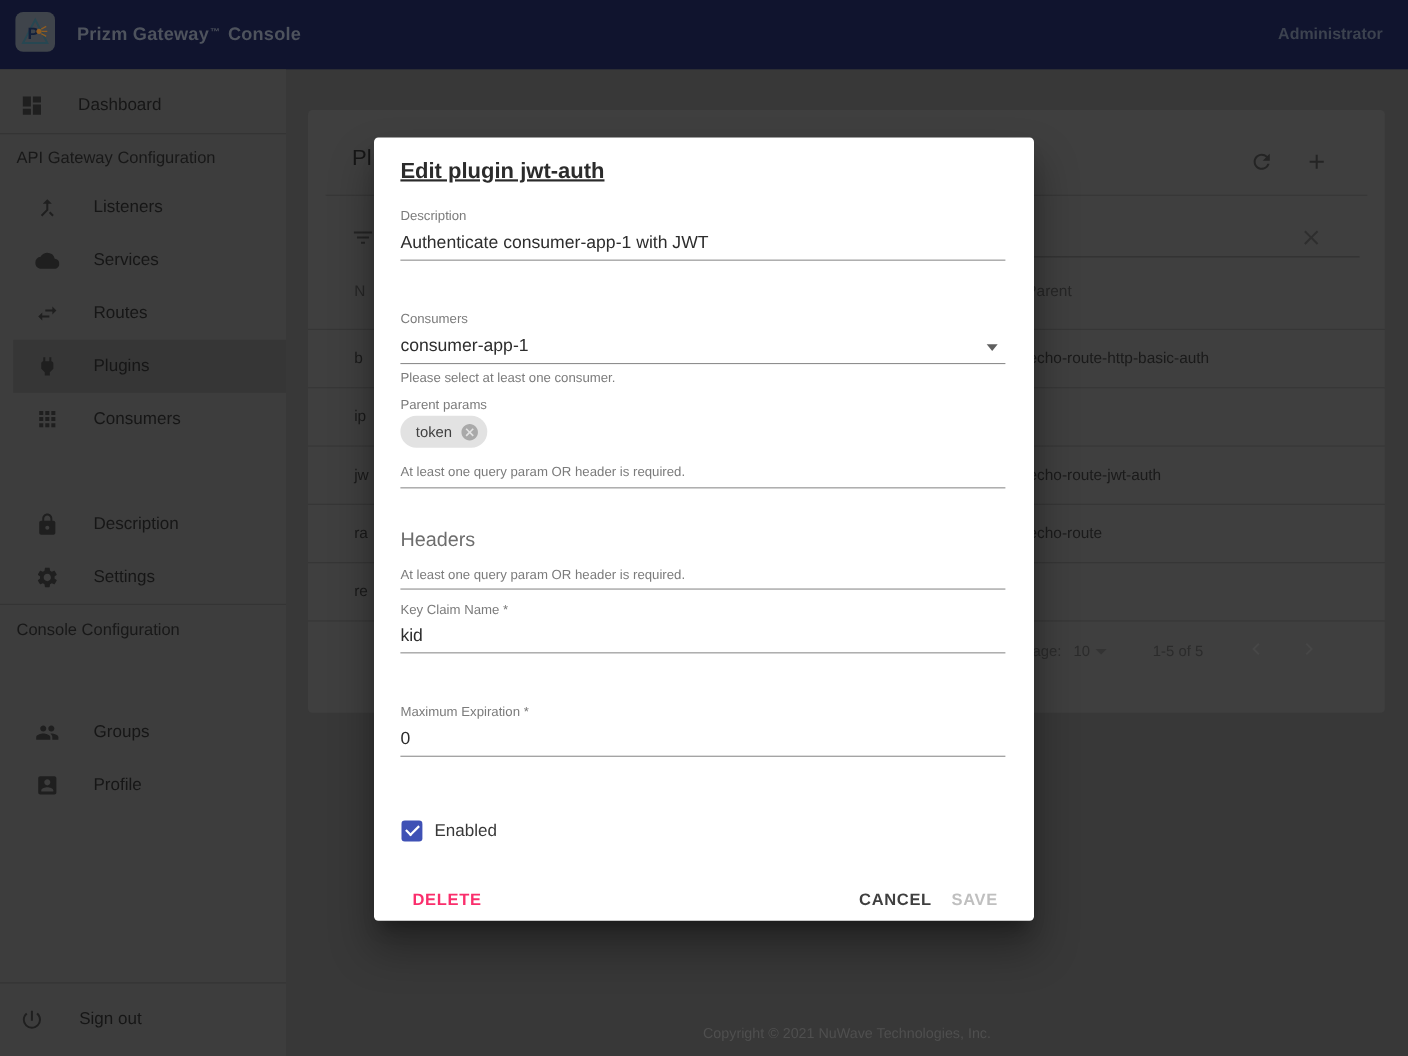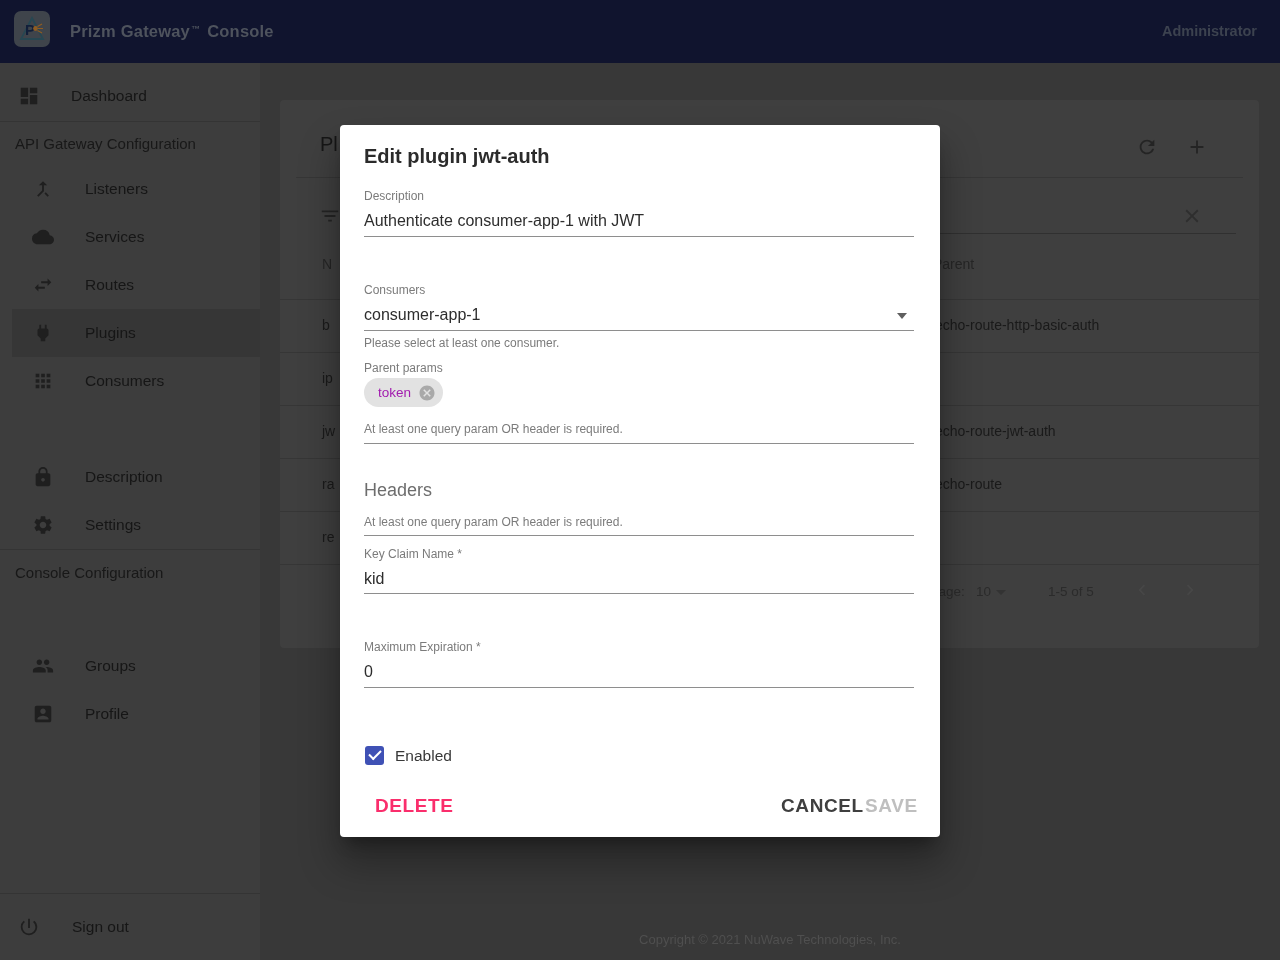--- a/index.html
+++ b/index.html
@@ -31,35 +31,35 @@
   .tb-head{position:absolute;font-size:14px;color:#262626;}
   .tb-cell{position:absolute;font-size:14px;color:#1a1a1a;}
   .pg-txt{position:absolute;font-size:13.5px;color:#2b2b2b;}
   .pg-caret{position:absolute;width:0;height:0;border-left:5px solid transparent;border-right:5px solid transparent;border-top:5px solid #333;}
   .pg-chev{position:absolute;width:22px;height:22px;color:#474747;cursor:pointer;}
   .pg-chev svg{width:100%;height:100%;fill:currentColor;}
   .footer{position:absolute;left:260px;top:932px;width:1020px;text-align:center;font-size:13px;color:#4f4f4f;}
   
   .modal{position:absolute;left:340px;top:125px;width:600px;height:712px;background:#fff;border-radius:4px;
     box-shadow:0 11px 15px -7px rgba(0,0,0,.35),0 24px 38px 3px rgba(0,0,0,.30);}
-  .m-title{position:absolute;left:24px;top:20px;font-size:20px;font-weight:700;color:#2b2b2b;}
+  .m-title{position:absolute;left:24px;top:20px;font-size:20px;font-weight:700;color:#2b2b2b;text-decoration:underline;}
   .f-label{position:absolute;left:24px;font-size:12px;color:#7b7b7b;}
   .f-value{position:absolute;left:24px;font-size:16px;color:#2d2d2d;}
   .f-hint{position:absolute;left:24px;font-size:12px;color:#7b7b7b;}
   .uline{position:absolute;left:24px;width:550px;height:1px;background:#8e8e8e;}
   .sel-caret{position:absolute;left:557px;width:0;height:0;border-left:5px solid transparent;border-right:5px solid transparent;border-top:6px solid #5f5f5f;}
   .m-sec{position:absolute;left:24px;font-size:18px;color:#6d6d6d;}
   .chip{position:absolute;left:24px;height:29px;border-radius:15px;background:#e2e2e2;display:flex;align-items:center;padding:0 7px 0 14px;cursor:default;}
-  .chip .ct{font-size:13.5px;color:#a21caf;margin-right:7px;}
+  .chip .ct{font-size:13.5px;color:#404040;margin-right:7px;}
   .chip .cx{width:18px;height:18px;color:#a9a9a9;cursor:pointer;}
   .chip .cx svg{width:100%;height:100%;fill:currentColor;}
   .cbx{position:absolute;left:25px;top:621px;width:19px;height:19px;background:#3f51b5;border-radius:3px;cursor:pointer;}
   .cbx::after{content:"";position:absolute;left:4px;top:4px;width:10px;height:5px;border-left:2px solid #fff;border-bottom:2px solid #fff;transform:rotate(-45deg);}
   .cbx-lbl{position:absolute;left:55px;top:622px;font-size:15.5px;color:#383838;}
-  .m-btn{position:absolute;top:670px;font-size:19px;font-weight:700;letter-spacing:.6px;cursor:pointer;background:none;border:none;padding:0;}
+  .m-btn{position:absolute;top:685px;font-size:15px;font-weight:700;letter-spacing:.6px;cursor:pointer;background:none;border:none;padding:0;}
   .b-delete{left:35px;color:#fa2e6c;}
   .b-cancel{left:441px;color:#3f3f3f;}
   .b-save{left:525px;color:#bfbfbf;cursor:default;}
 </style>
 </head>
 <body>
 
 <div class="stage">
 
   <div class="app">

